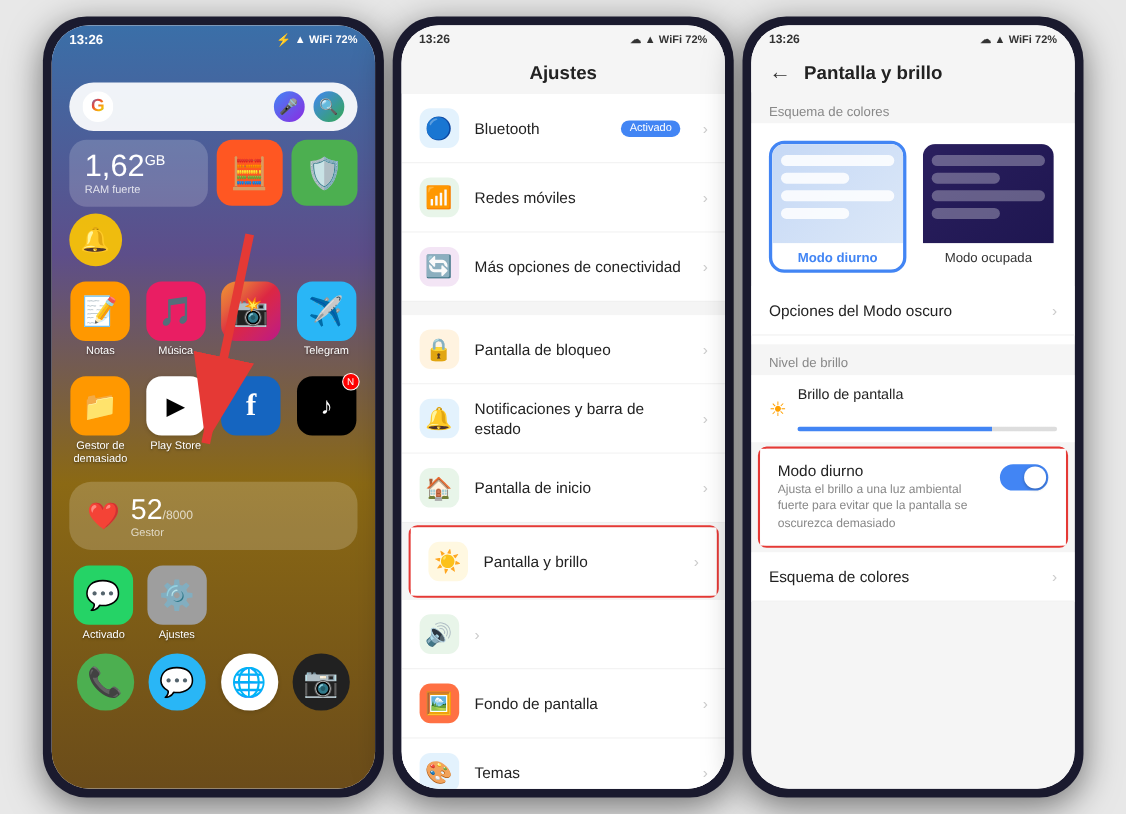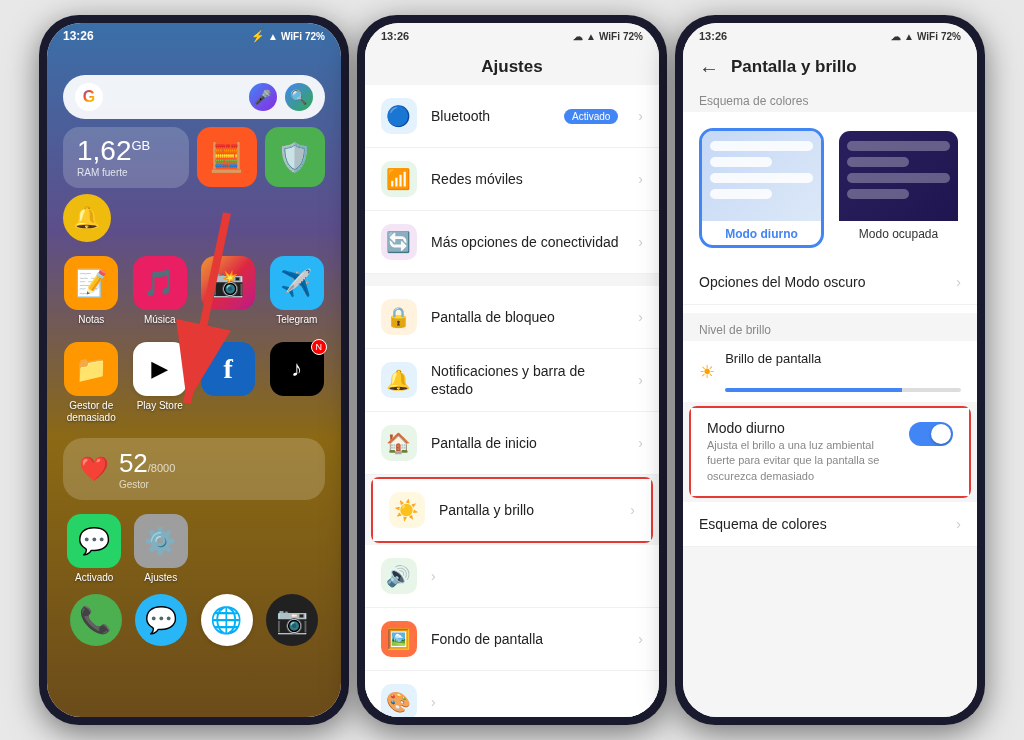--- a/index.html
+++ b/index.html
@@ -557,20 +557,23 @@
           <div class="settings-item">
             <div class="settings-icon" style="background:#ff7043;color:white;">🖼️</div>
             <div class="settings-text">
               <div class="settings-item-title">Fondo de pantalla</div>
             </div>
             <span class="settings-chevron">›</span>
           </div>
 
           <div class="settings-item">
             <div class="settings-icon" style="background:#e3f2fd;color:#2196f3;">🎨</div>
+            <div class="settings-text">
+              <div class="settings-item-title">Temas</div>
+            </div>
             <span class="settings-chevron">›</span>
           </div>
 
         </div>
       </div>
     </div>
   </div>
 
   <div class="phone">
     <div class="phone-inner">

